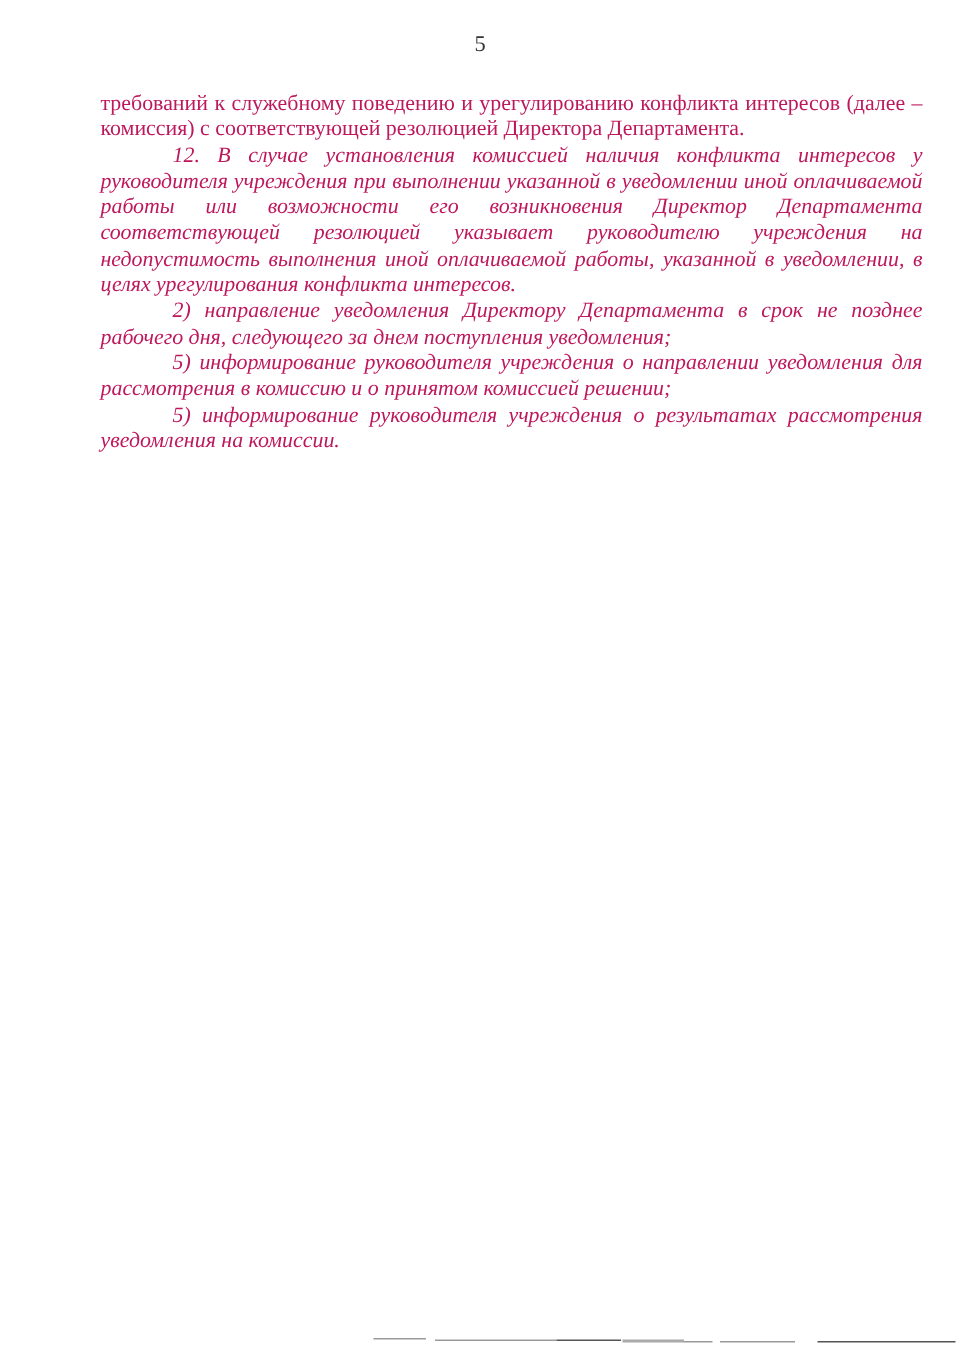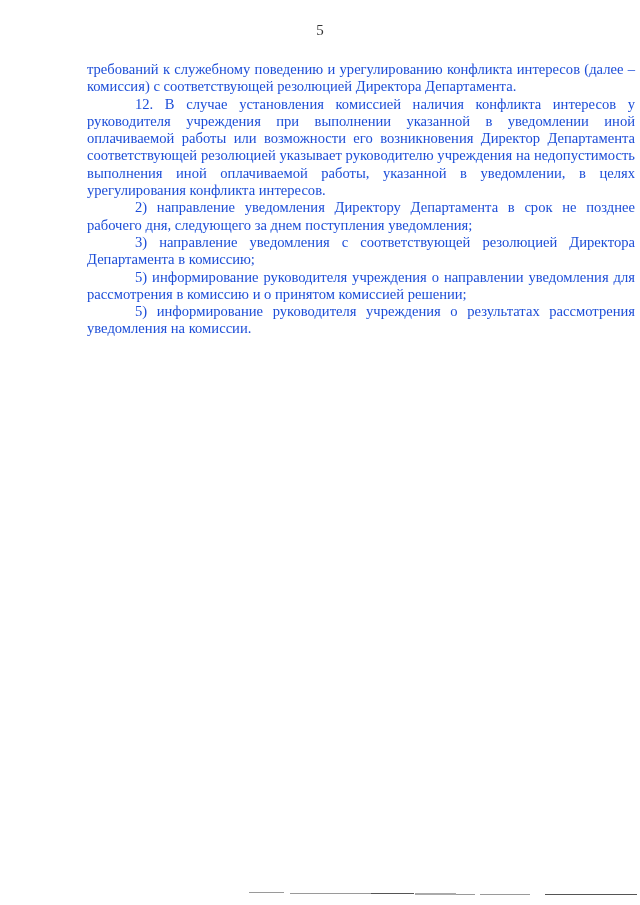--- a/index.html
+++ b/index.html
@@ -4,40 +4,38 @@
 <style>
   html, body { margin: 0; padding: 0; background: #ffffff; }
   body { width: 640px; height: 905px; position: relative; overflow: hidden; }
   .page-number {
     position: absolute; top: 22px; left: 0; width: 640px; text-align: center;
     font-family: "Liberation Serif", "DejaVu Serif", serif; font-size: 15px; color: #333;
   }
   .body-text {
     position: absolute; top: 61px; left: 67px; width: 548px;
     font-family: "Liberation Serif", "DejaVu Serif", serif;
-    font-size: 14.6px; line-height: 17.3px; color: #1d4ed8;
+    font-size: 14.6px; line-height: 17.3px; color: #be185d;
     text-align: justify;
-    margin-left: 20px;
   }
   .body-text p { margin: 0; }
-  .indent { text-indent: 48px; }
+  .indent { text-indent: 48px; font-style: italic; }
   .footer-lines { position: absolute; top: 892px; left: 0; width: 640px; height: 4px; }
   .seg { position: absolute; height: 1px; background: #9a9a9a; }
   .seg.dark { background: #555; }
 </style>
 </head>
 <body>
 
 <div class="page-number">5</div>
 
 <div class="body-text">
   <p>требований к служебному поведению и урегулированию конфликта интересов (далее – комиссия) с соответствующей резолюцией Директора Департамента.</p>
   <p class="indent">12. В случае установления комиссией наличия конфликта интересов у руководителя учреждения при выполнении указанной в уведомлении иной оплачиваемой работы или возможности его возникновения Директор Департамента соответствующей резолюцией указывает руководителю учреждения на недопустимость выполнения иной оплачиваемой работы, указанной в уведомлении, в целях урегулирования конфликта интересов.</p>
   <p class="indent">2) направление уведомления Директору Департамента в срок не позднее рабочего дня, следующего за днем поступления уведомления;</p>
-  <p class="indent">3) направление уведомления с соответствующей резолюцией Директора Департамента в комиссию;</p>
   <p class="indent">5) информирование руководителя учреждения о направлении уведомления для рассмотрения в комиссию и о принятом комиссией решении;</p>
   <p class="indent">5) информирование руководителя учреждения о результатах рассмотрения уведомления на комиссии.</p>
 </div>
 
 <div class="footer-lines">
   <div class="seg" style="left:249px;width:35px;top:0;"></div>
   <div class="seg" style="left:290px;width:81px;top:1px;"></div>
   <div class="seg dark" style="left:371px;width:43px;top:1px;"></div>
   <div class="seg" style="left:415px;width:41px;top:1px;height:2px;background:#aaa;"></div>
   <div class="seg" style="left:456px;width:19px;top:2px;"></div>

